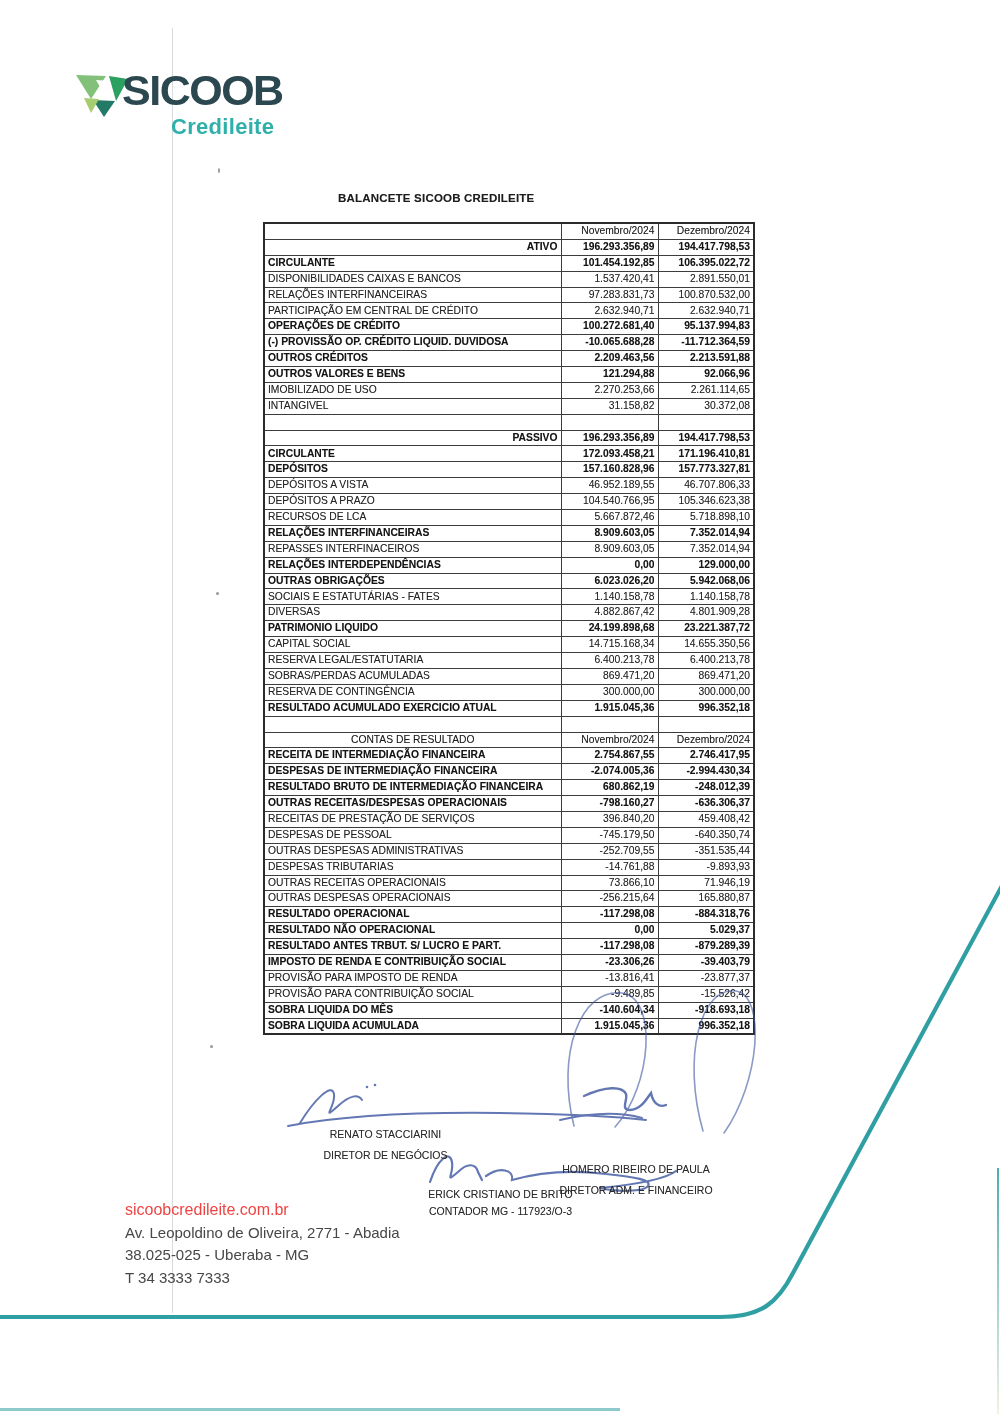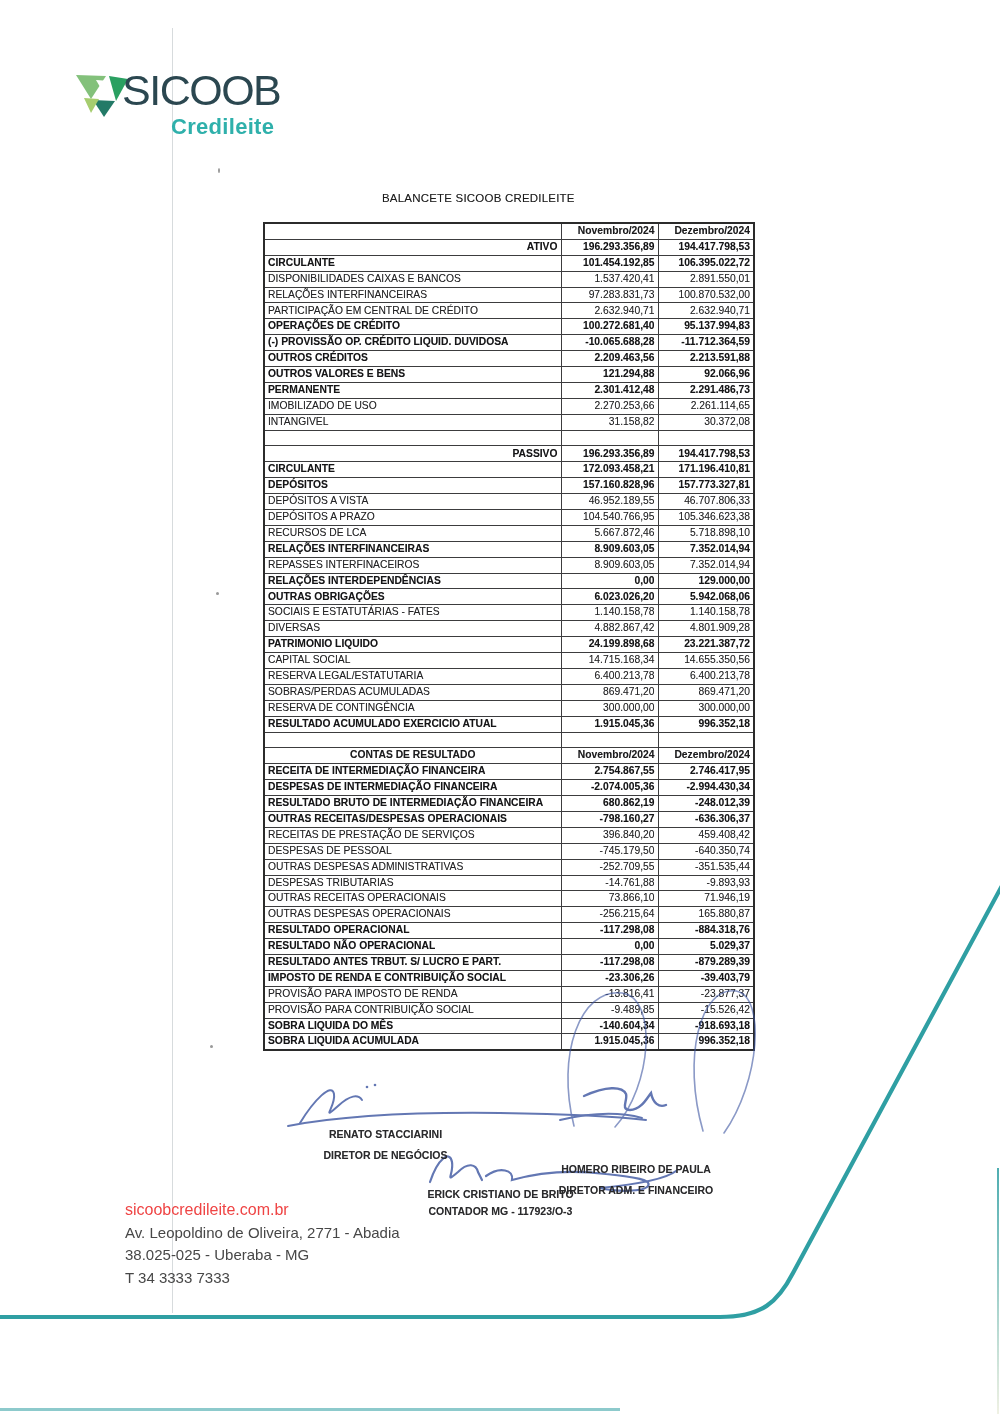--- a/index.html
+++ b/index.html
@@ -9,44 +9,44 @@
     font-family:"Liberation Sans", sans-serif;
   }
   
   .scanline{position:absolute; left:172px; top:28px; width:1px; height:1285px;
     background:rgba(150,160,165,.38); pointer-events:none;}
   .speck{position:absolute; background:#555; border-radius:50%; opacity:.6;}
 
   
   .logo{position:absolute; left:75px; top:70px; width:230px; height:80px;}
   .logo-mark{position:absolute; left:0; top:2px;}
-  .brand{position:absolute; left:47px; top:-4px; font-size:43px; font-weight:400;
+  .brand{position:absolute; left:47px; top:-4px; font-size:43px; font-weight:700;
     letter-spacing:-1.5px; color:#2b4750;}
   .brandsub{position:absolute; left:96px; top:44px; font-size:22px; font-weight:700;
     color:#2fb0ab; letter-spacing:.3px;}
 
   
-  .doc-title{position:absolute; left:338px; top:192px; font-size:11.5px; font-weight:400;
-    color:#1d1d1d; letter-spacing:.2px; text-shadow:0 0 .5px rgba(0,0,0,.35);margin-left:44px;}
+  .doc-title{position:absolute; left:338px; top:192px; font-size:11.5px; font-weight:700;
+    color:#1d1d1d; letter-spacing:.2px; text-shadow:0 0 .5px rgba(0,0,0,.35);}
 
   
   table.balancete{position:absolute; left:263px; top:222px; width:490px;
     border-collapse:collapse; table-layout:fixed; border:2px solid #2b2b2b;}
   table.balancete td{border:1px solid #3c3c3e; height:14.9px; padding:0 3px;
     font-size:10.3px; line-height:1.05; color:#242426; white-space:nowrap; overflow:hidden;
     text-shadow:0 0 .5px rgba(30,30,30,.35);}
   table.balancete td.val{text-align:right;}
-  tr.h td, tr.h2 td{font-weight:700; text-align:center; color:#1b1b1d;margin-left:19px;}
+  tr.h td, tr.h2 td{font-weight:400; text-align:center; color:#1b1b1d;margin-left:19px;}
   tr.s td{font-weight:700; color:#151517;}
   tr.s td.lbl{text-align:right;}
   tr.b td{font-weight:700; color:#151517;}
   tr.x td{background:#fff;}
 
   
-  .sig-block{position:absolute; text-align:center; font-weight:700; color:#2a2a2c;
+  .sig-block{position:absolute; text-align:center; font-weight:400; color:#2a2a2c;
     font-size:10.5px; line-height:21px; text-shadow:0 0 .5px rgba(30,30,30,.3);}
   .sig-renato{left:288px; top:1124px; width:195px;}
   .sig-homero{left:536px; top:1124px; width:200px;margin-top:35px;}
   .sig-erick{left:408px; top:1186px; width:185px; line-height:17px;}
 
   
   .ink{position:absolute; left:0; top:0; pointer-events:none;}
 
   
   .footer{position:absolute; left:125px; top:1199px; color:#474747; font-size:15px;
@@ -133,25 +133,20 @@
         </tr>
         <tr class="b">
           <td class="lbl">OUTROS CRÉDITOS</td>
           <td class="val">2.209.463,56</td>
           <td class="val">2.213.591,88</td>
         </tr>
         <tr class="b">
           <td class="lbl">OUTROS VALORES E BENS</td>
           <td class="val">121.294,88</td>
           <td class="val">92.066,96</td>
-        </tr>
-        <tr class="b">
-          <td class="lbl">PERMANENTE</td>
-          <td class="val">2.301.412,48</td>
-          <td class="val">2.291.486,73</td>
         </tr>
         <tr class="r">
           <td class="lbl">IMOBILIZADO DE USO</td>
           <td class="val">2.270.253,66</td>
           <td class="val">2.261.114,65</td>
         </tr>
         <tr class="r">
           <td class="lbl">INTANGIVEL</td>
           <td class="val">31.158,82</td>
           <td class="val">30.372,08</td>

